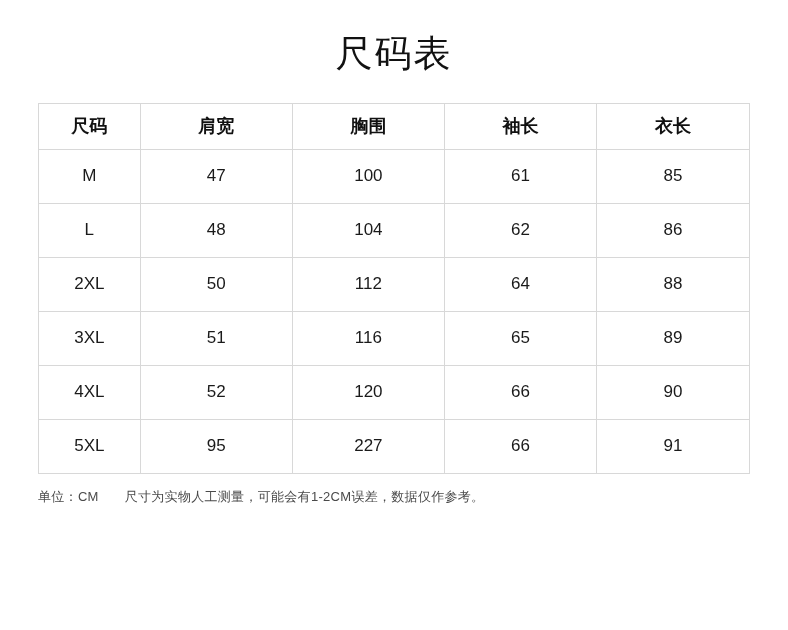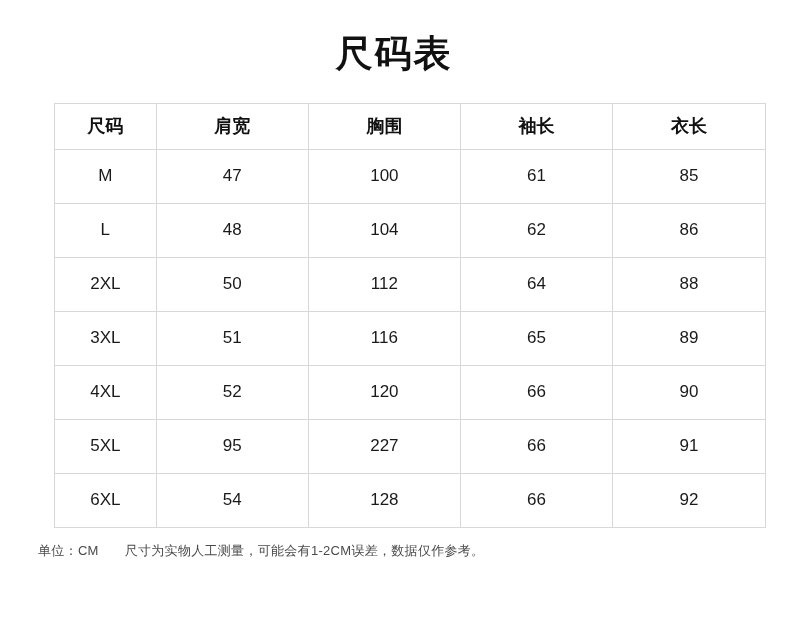--- a/index.html
+++ b/index.html
@@ -17,35 +17,34 @@
   .page {
     position: relative;
     width: 788px;
     height: 630px;
     box-sizing: border-box;
     padding: 0;
   }
   .title {
     text-align: center;
     font-size: 37px;
-    font-weight: bold;
+    font-weight: normal;
     letter-spacing: 2px;
     color: #111;
     margin: 34px 0 0 0;
     line-height: 1.1;
   }
   .table-wrap {
     margin: 28px auto 0 auto;
     width: 712px;
   }
   table.size-table {
     width: 100%;
     border-collapse: collapse;
     table-layout: fixed;
-    margin-left: 16px;
   }
   table.size-table th,
   table.size-table td {
     border: 1px solid #d8d8d8;
     text-align: center;
     font-size: 17px;
     font-weight: normal;
     color: #1a1a1a;
     height: 53px;
     padding: 0;
@@ -137,27 +136,20 @@
           <td>66</td>
           <td>90</td>
         </tr>
         <tr>
           <td>5XL</td>
           <td class="bold-cell">95</td>
           <td>227</td>
           <td>66</td>
           <td>91</td>
         </tr>
-        <tr>
-          <td>6XL</td>
-          <td class="bold-cell">54</td>
-          <td>128</td>
-          <td>66</td>
-          <td>92</td>
-        </tr>
       </tbody>
     </table>
   </div>
 
   <div class="footnote">
     <span class="unit">单位：CM</span><span>尺寸为实物人工测量，可能会有1-2CM误差，数据仅作参考。</span>
   </div>
 
 </div>
 

